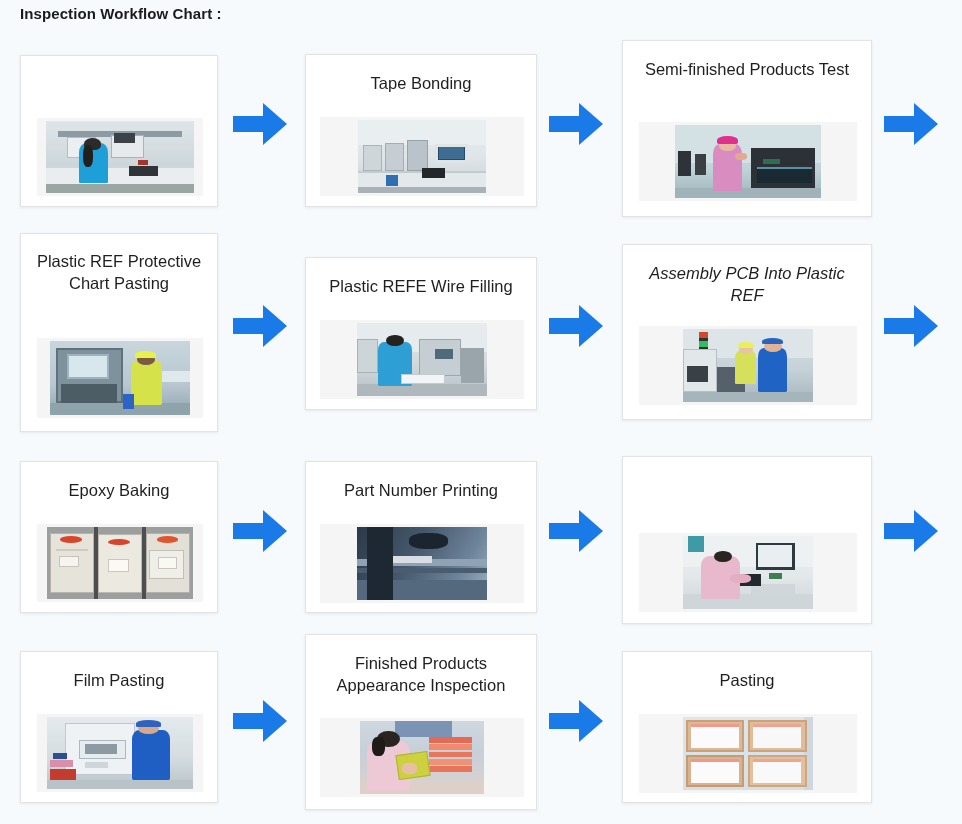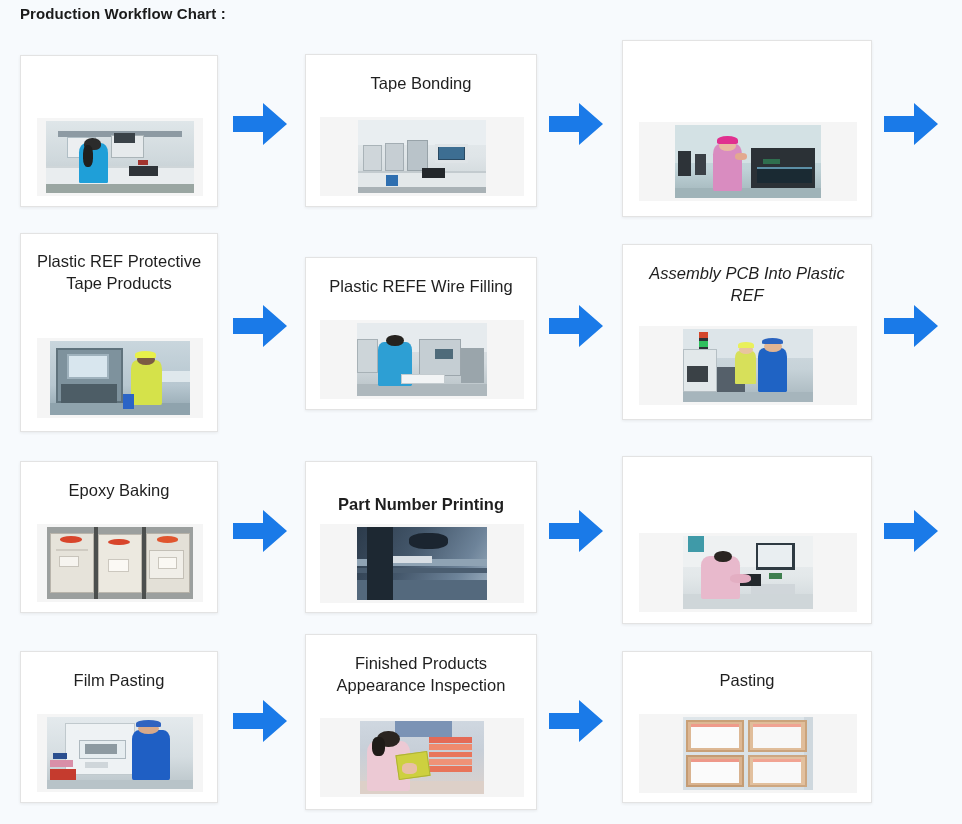--- a/index.html
+++ b/index.html
@@ -240,21 +240,21 @@
   .sL .bx4    { left: 50%; top: 52%; width: 45%; height: 44%; background: #e2c09e; border: 2px solid #cda781; }
   .sL .p1     { left: 6%;  top: 10%; width: 37%; height: 32%; background: #fbfbfb; border-top: 3px solid #ef9a8a; }
   .sL .p2     { left: 54%; top: 10%; width: 37%; height: 32%; background: #f8f8f8; border-top: 3px solid #f0a393; }
   .sL .p3     { left: 6%;  top: 58%; width: 37%; height: 32%; background: #fbfbfb; border-top: 3px solid #ee998a; }
   .sL .p4     { left: 54%; top: 58%; width: 37%; height: 32%; background: #f9f9f9; border-top: 3px solid #f1a493; }
   .sL .edge   { left: 93%; top: 0;   width: 7%;  height: 100%; background: #cfd8de; }
 </style>
 </head>
 <body>
 
-<div class="page-title">Production Workflow Chart :</div>
+<div class="page-title">Inspection Workflow Chart :</div>
 
 <div class="flow-grid">
 
   <div class="flow-row" style="top:0;">
 
     <div class="step-card" style="left:20px; top:55px; width:198px; height:152px;">
       <div class="photo-band" style="position:absolute; left:16px; top:62px; width:166px; height:78px;">
         <div class="photo sA" style="width:148px; height:72px;">
           <div class="scene">
             <span class="ly bg"></span>
@@ -301,20 +301,21 @@
       </div>
     </div>
 
     <div class="arrow" style="left:549px; top:103px;">
       <svg width="54" height="42" viewBox="0 0 54 42" aria-hidden="true">
         <path d="M0 13 H30 V0 L54 21 L30 42 V29 H0 Z" fill="#1a7ae8"></path>
       </svg>
     </div>
 
     <div class="step-card" style="left:622px; top:40px; width:250px; height:177px;">
+      <div class="step-title" style="margin-top:18px;">Semi-finished Products Test</div>
       <div class="photo-band" style="position:absolute; left:16px; top:81px; width:218px; height:79px;">
         <div class="photo sC" style="width:146px; height:73px;">
           <div class="scene">
             <span class="ly bg"></span>
               <span class="ly wall"></span>
               <span class="ly floor"></span>
             <span class="ly blk1"></span>
               <span class="ly blk2"></span>
               <span class="ly rack"></span>
             <span class="ly grn"></span>
@@ -331,21 +332,21 @@
     <div class="arrow" style="left:884px; top:103px;">
       <svg width="54" height="42" viewBox="0 0 54 42" aria-hidden="true">
         <path d="M0 13 H30 V0 L54 21 L30 42 V29 H0 Z" fill="#1a7ae8"></path>
       </svg>
     </div>
   </div>
 
   <div class="flow-row" style="top:0;">
 
     <div class="step-card" style="left:20px; top:233px; width:198px; height:199px;">
-      <div class="step-title" style="margin-top:17px;">Plastic REF Protective Tape Products</div>
+      <div class="step-title" style="margin-top:17px;">Plastic REF Protective Chart Pasting</div>
       <div class="photo-band" style="position:absolute; left:16px; top:104px; width:166px; height:80px;">
         <div class="photo sD" style="width:140px; height:74px;">
           <div class="scene">
             <span class="ly bg"></span>
               <span class="ly floor"></span>
               <span class="ly bench"></span>
             <span class="ly mach"></span>
               <span class="ly win"></span>
               <span class="ly low"></span>
             <span class="ly worker"></span>
@@ -447,21 +448,21 @@
       </div>
     </div>
 
     <div class="arrow" style="left:233px; top:510px;">
       <svg width="54" height="42" viewBox="0 0 54 42" aria-hidden="true">
         <path d="M0 13 H30 V0 L54 21 L30 42 V29 H0 Z" fill="#1a7ae8"></path>
       </svg>
     </div>
 
     <div class="step-card" style="left:305px; top:461px; width:232px; height:152px;">
-      <div class="step-title" style="margin-top:32px;font-weight:bold;">Part Number Printing</div>
+      <div class="step-title" style="margin-top:18px;">Part Number Printing</div>
       <div class="photo-band" style="position:absolute; left:14px; top:62px; width:204px; height:79px;">
         <div class="photo sH" style="width:130px; height:73px;">
           <div class="scene">
             <span class="ly bg"></span>
               <span class="ly low"></span>
               <span class="ly bar1"></span>
             <span class="ly bar2"></span>
               <span class="ly dark"></span>
               <span class="ly blur"></span>
             <span class="ly chip"></span>

